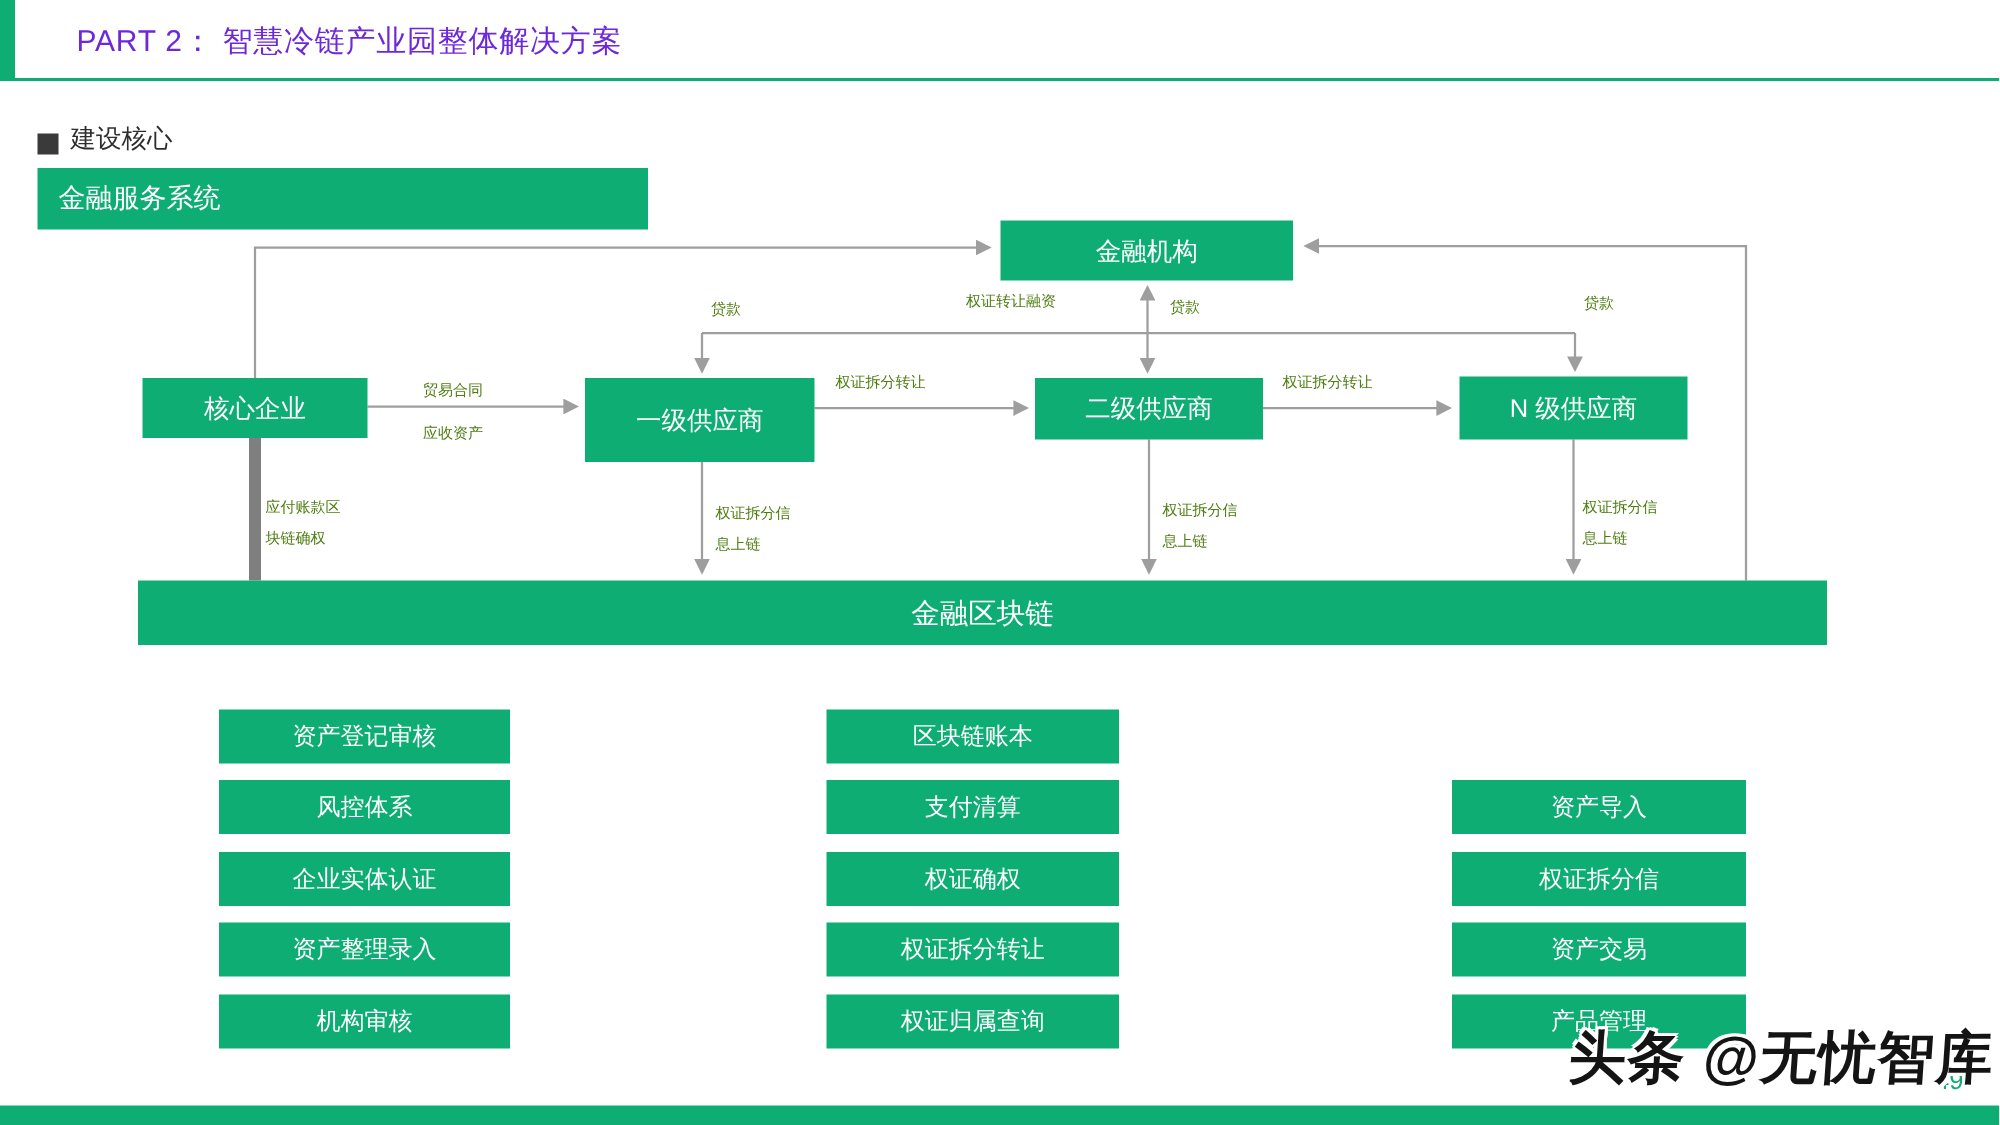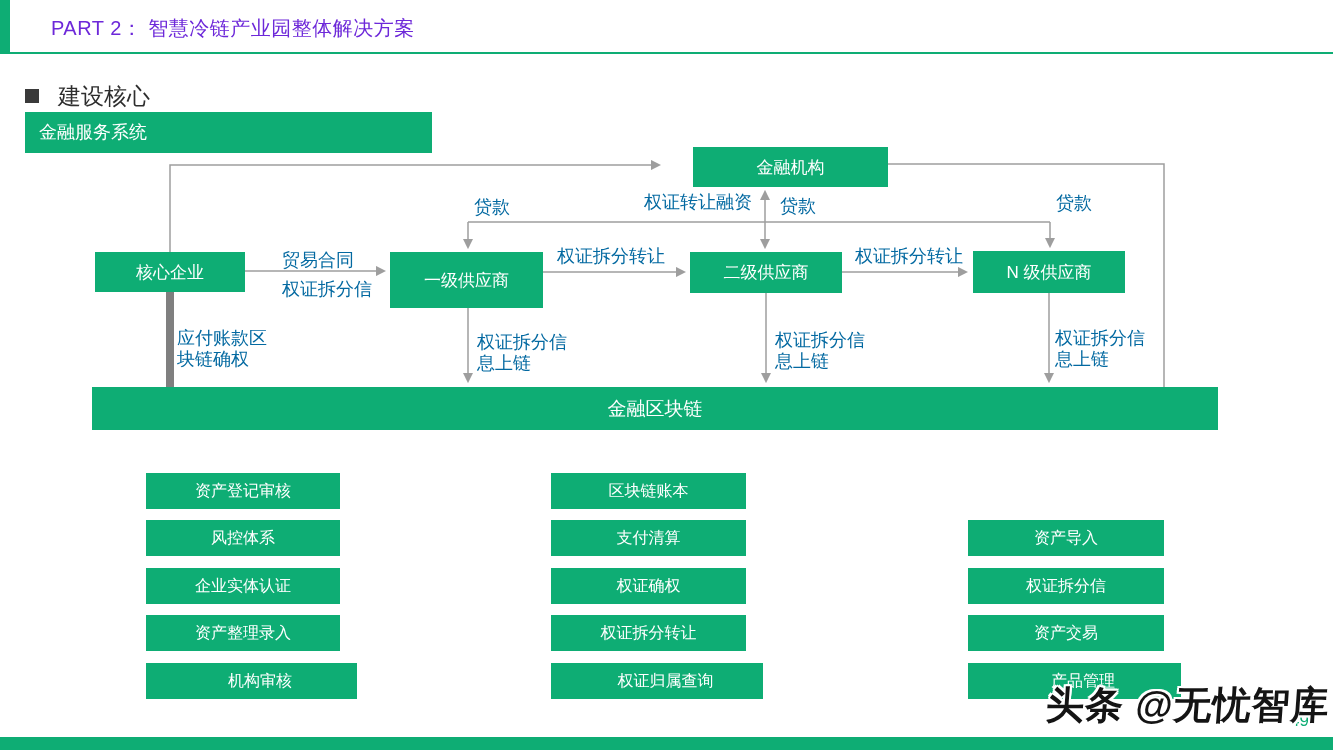--- a/index.html
+++ b/index.html
@@ -7,52 +7,52 @@
     position:relative;width:1333px;height:750px;background:#ffffff;overflow:hidden;
     font-family:"Liberation Sans","DejaVu Sans",sans-serif;
   }
   
   .accent-bar{position:absolute;left:0;top:0;width:10px;height:52px;background:var(--green);}
   .page-title{position:absolute;left:27px;top:8px;height:40px;line-height:40px;
     font-size:20px;color:#6d28d9;letter-spacing:.5px;margin-left:24px;}
   .header-rule{position:absolute;left:0;top:52px;width:1333px;height:2px;background:var(--green);}
   
   .bullet-square{position:absolute;left:25px;top:89px;width:14px;height:14px;background:#3a3a3a;}
-  .section-title{position:absolute;left:58px;top:81px;font-size:23px;color:#2e2e2e;font-family:Liberation Mono, monospace;}
+  .section-title{position:absolute;left:47px;top:81px;font-size:17px;color:#2e2e2e;font-family:Liberation Mono, monospace;}
   .banner{position:absolute;left:25px;top:112px;width:407px;height:41px;background:var(--green);
     color:#fff;font-size:18px;line-height:41px;padding-left:14px;box-sizing:border-box;}
   
   .connectors{position:absolute;left:0;top:0;z-index:1;pointer-events:none;}
   .node{position:absolute;background:var(--green);color:#ffffff;display:flex;
     align-items:center;justify-content:center;font-size:17px;z-index:2;}
-  .n-fin   {left:667px;top:147px;width:195px;height:40px;margin-left:26px;}
+  .n-fin   {left:667px;top:147px;width:195px;height:40px;}
   .n-core  {left:95px; top:252px;width:150px;height:40px;}
   .n-t1    {left:390px;top:252px;width:153px;height:56px;}
   .n-t2    {left:690px;top:252px;width:152px;height:41px;}
   .n-tn    {left:973px;top:251px;width:152px;height:42px;}
   .n-chain {left:92px; top:387px;width:1126px;height:43px;font-size:19px;}
-  .elabel{position:absolute;font-size:18px;color:#0369a1;z-index:2;white-space:pre-line;line-height:20px;}
+  .elabel{position:absolute;font-size:10px;color:#4d7c0f;z-index:2;white-space:pre-line;line-height:20px;}
   .l-loan1{left:474px;top:197px;}
   .l-wtf  {left:644px;top:192px;}
   .l-loan2{left:780px;top:196px;}
   .l-loan3{left:1056px;top:193px;}
   .l-trade{left:282px;top:246px;line-height:29px;}
   .l-split1{left:557px;top:246px;}
   .l-split2{left:855px;top:246px;}
   .l-pay  {left:177px;top:328px;line-height:21px;}
   .l-ch1  {left:477px;top:332px;line-height:21px;}
   .l-ch2  {left:775px;top:330px;line-height:21px;}
   .l-ch3  {left:1055px;top:328px;line-height:21px;}
   
   .cap{position:absolute;background:var(--green);color:#fff;display:flex;align-items:center;
     justify-content:center;font-size:16px;height:36px;z-index:2;}
   .c1{left:146px;width:194px;}
   .c2{left:551px;width:195px;}
   .c3{left:968px;width:196px;}
-  .r0{top:473px;text-align:center;} .r1{top:520px;} .r2{top:568px;} .r3{top:615px;} .r4{top:663px;padding-left:17px;}
+  .r0{top:473px;text-align:center;} .r1{top:520px;} .r2{top:568px;} .r3{top:615px;} .r4{top:663px;}
   
   .watermark{position:absolute;left:1046px;top:680px;z-index:5;font-size:38px;font-weight:800;
     color:#141414;letter-spacing:1px;white-space:nowrap;transform:skewX(-4deg);
     text-shadow:-2px -2px 0 #fff,2px -2px 0 #fff,-2px 2px 0 #fff,2px 2px 0 #fff,
                  0 -2px 0 #fff,0 2px 0 #fff,-2px 0 0 #fff,2px 0 0 #fff;}
   .page-number{position:absolute;right:24px;top:711px;z-index:4;color:var(--green);font-size:17px;}
   .bottom-bar{position:absolute;left:0;top:737px;width:1333px;height:13px;background:var(--green);}
 </style>
 </head>
 <body>
@@ -96,21 +96,21 @@
   <div class="node n-t1">一级供应商</div>
   <div class="node n-t2">二级供应商</div>
   <div class="node n-tn">N 级供应商</div>
   <div class="node n-chain">金融区块链</div>
 
   <div class="elabel l-loan1">贷款</div>
   <div class="elabel l-wtf">权证转让融资</div>
   <div class="elabel l-loan2">贷款</div>
   <div class="elabel l-loan3">贷款</div>
   <div class="elabel l-trade">贸易合同
-权证拆分信</div>
+应收资产</div>
   <div class="elabel l-split1">权证拆分转让</div>
   <div class="elabel l-split2">权证拆分转让</div>
   <div class="elabel l-pay">应付账款区
 块链确权</div>
   <div class="elabel l-ch1">权证拆分信
 息上链</div>
   <div class="elabel l-ch2">权证拆分信
 息上链</div>
   <div class="elabel l-ch3">权证拆分信
 息上链</div>

